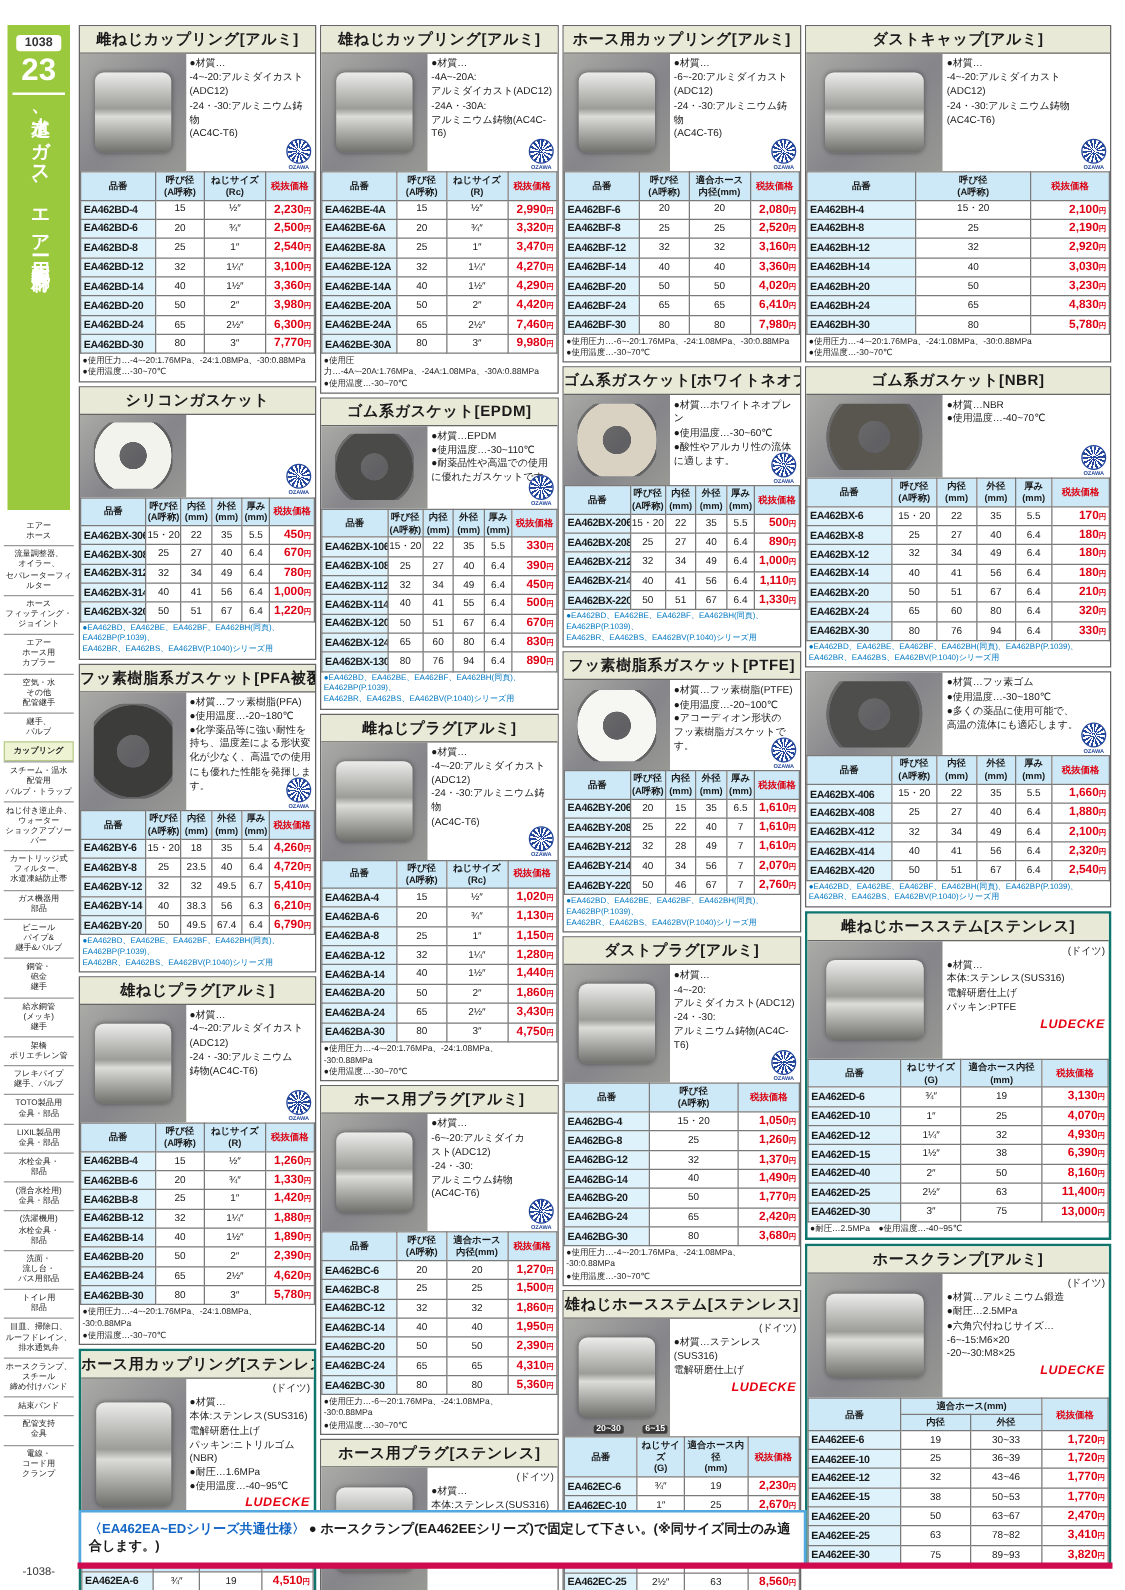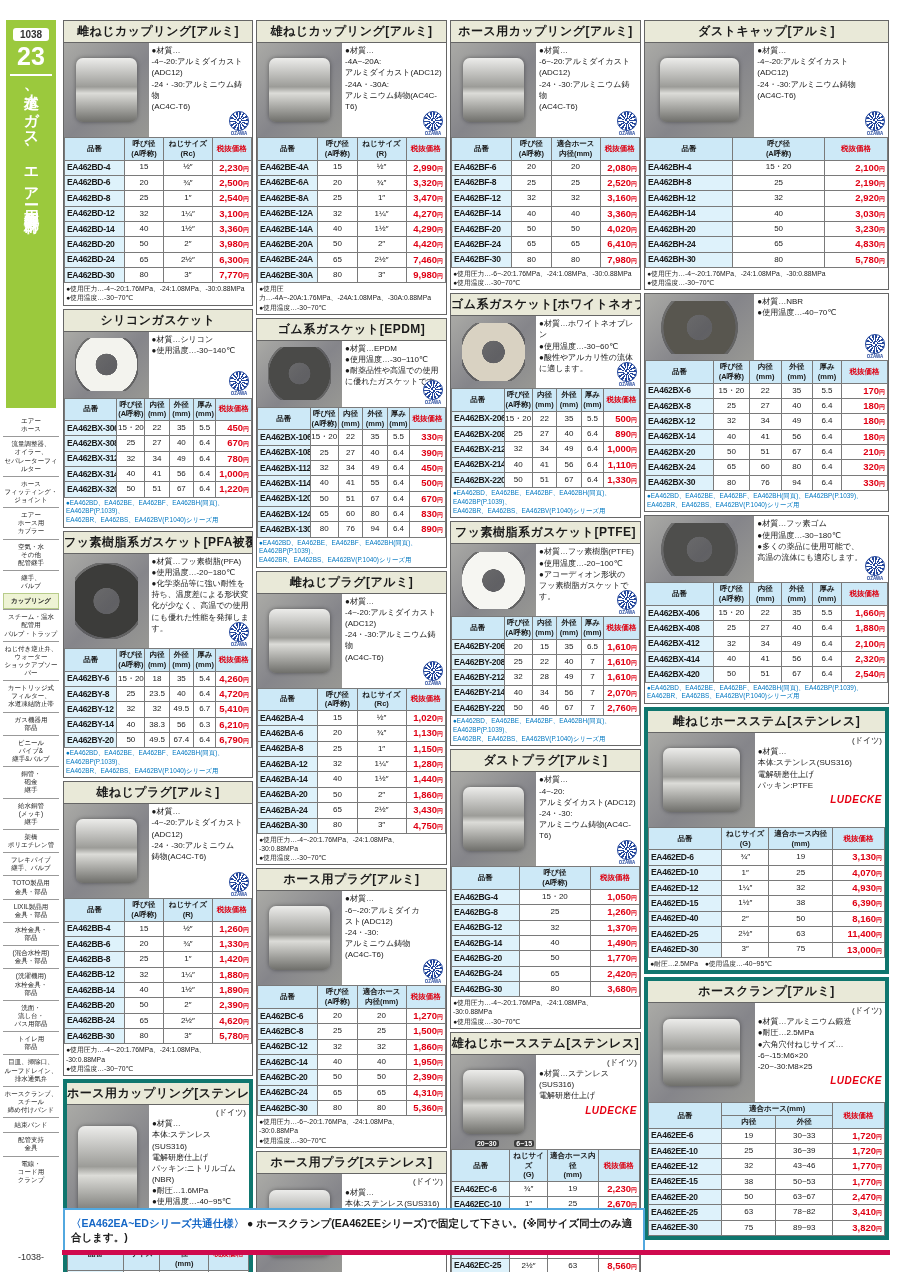--- a/index.html
+++ b/index.html
@@ -23,21 +23,21 @@
   .page-num{position:absolute;left:0;bottom:10px;width:62px;text-align:center;
             font-size:9px;color:#333;}
   
   .col{position:absolute;top:20px;display:flex;flex-direction:column;gap:3px;}
   #col1{left:63px;width:190px;}
   #col2{left:256px;width:191px;}
   #col3{left:450px;width:191px;}
   #col4{left:644px;width:245px;}
   
   .section{background:#fff;border:1.5px solid #666;}
-  .section.red{border:4px solid #0f766e;}
+  .section.red{border:2px solid #0f766e;}
   .sec-title{background:#e9e9d8;border-bottom:1.5px solid #666;font-weight:bold;
              font-size:12px;text-align:center;padding:2px 0;letter-spacing:0.5px;white-space:nowrap;overflow:hidden;}
   .sec-body{display:flex;position:relative;}
   .sec-body.lg{min-height:94px;}
   .sec-body.sm{min-height:66px;}
   .photo{width:45%;flex:none;position:relative;overflow:hidden;
          background:linear-gradient(135deg,#aaaaa6,#85858a 55%,#989894);}
   .photo::before{content:"";position:absolute;inset:16% 14%;border-radius:7px;
          background:linear-gradient(180deg,#ececea,#9c9c98 45%,#dcdcd8 55%,#6f6f6b);
          box-shadow:0 0 4px rgba(0,0,0,.4);}
@@ -242,24 +242,20 @@
               </tr>
             </tbody>
           </table>
           <div class="sec-notes">●使用圧力…-4~-20:1.76MPa、-24:1.08MPa、-30:0.88MPa
 ●使用温度…-30~70℃</div>
         </section>
         <section class="section">
           <div class="sec-title">シリコンガスケット</div>
           <div class="sec-body sm">
             <div class="photo ring" style="--ring: #f3f3ee;"></div>
-            <div class="desc">
-              <div class="desc-lines">●材質…シリコン
-●使用温度…-30~140℃</div>
-            </div>
             <div class="ozawa">
               <div class="oz-circle"></div>
               <div class="oz-text">OZAWA</div>
             </div>
           </div>
           <table>
             <colgroup>
               <col style="width: 28%;">
               <col style="width: 15%;">
               <col style="width: 13%;">
@@ -1374,20 +1370,21 @@
                 <td class="code">EA462BH-30</td>
                 <td>80</td>
                 <td class="price">5,780<span class="yen">円</span></td>
               </tr>
             </tbody>
           </table>
           <div class="sec-notes">●使用圧力…-4~-20:1.76MPa、-24:1.08MPa、-30:0.88MPa
 ●使用温度…-30~70℃</div>
         </section>
         <section class="section">
+          <div class="sec-title">ゴム系ガスケット[NBR]</div>
           <div class="sec-body sm">
             <div class="photo ring" style="--ring: #58564f;"></div>
             <div class="desc">
               <div class="desc-lines">●材質…NBR
 ●使用温度…-40~70℃</div>
             </div>
             <div class="ozawa">
               <div class="oz-circle"></div>
               <div class="oz-text">OZAWA</div>
             </div>

